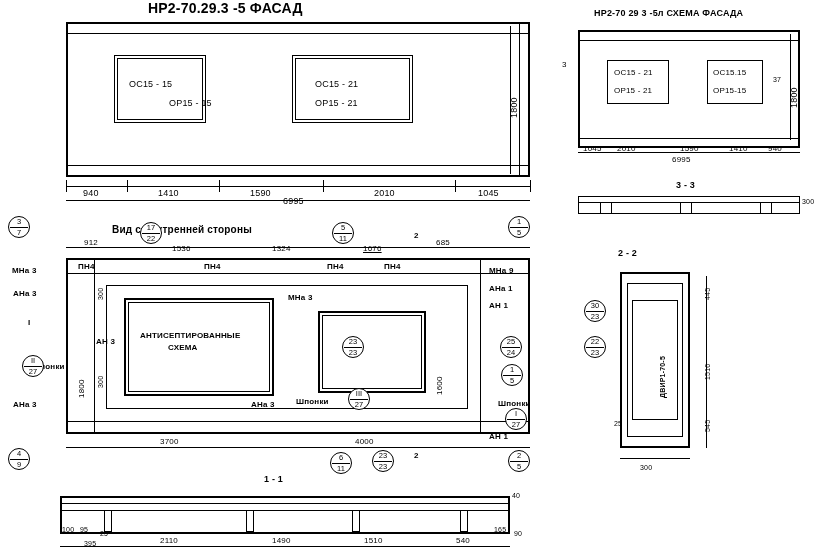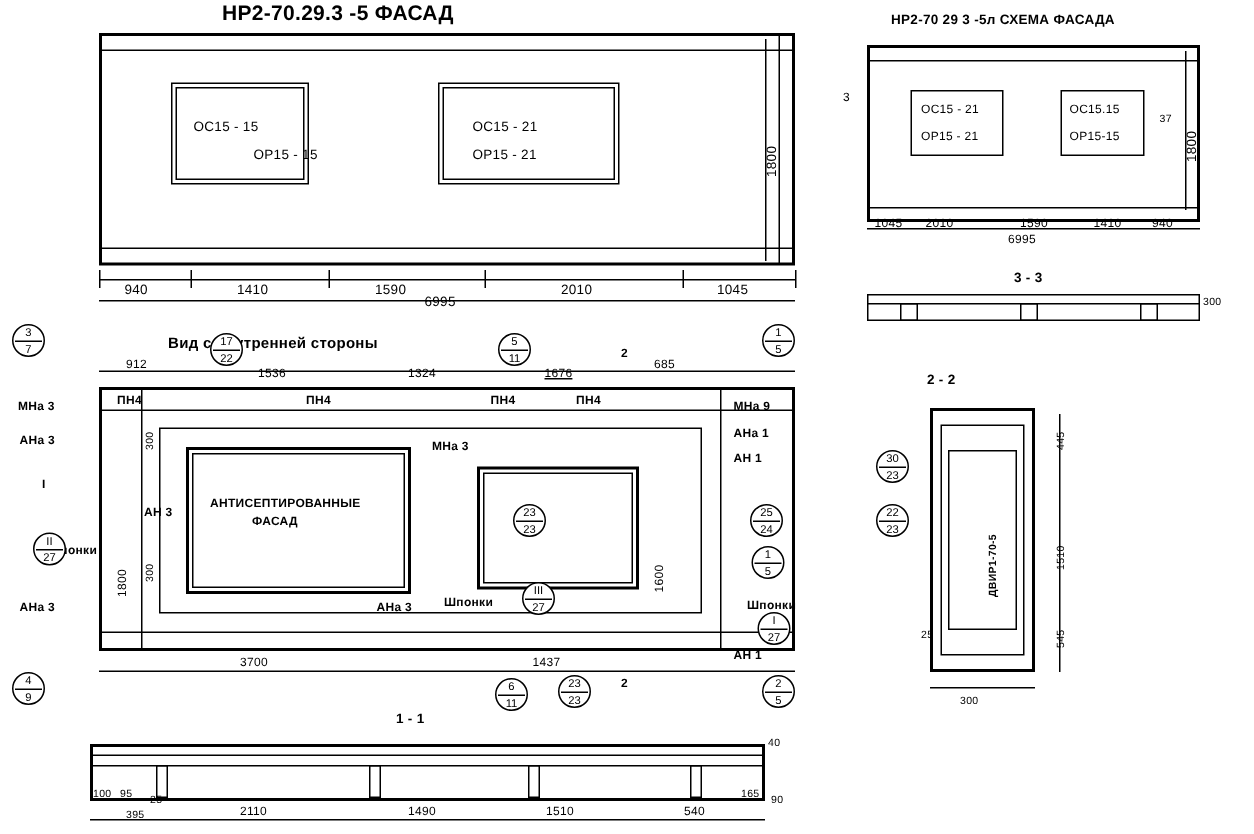--- a/index.html
+++ b/index.html
@@ -99,21 +99,21 @@
 <div class="ln h1" style="left:68px;top:273px;width:460px;"></div>
 <div class="ln h1" style="left:68px;top:421px;width:460px;"></div>
 <div class="ln v1" style="left:94px;top:260px;height:172px;"></div>
 <div class="ln v1" style="left:480px;top:260px;height:172px;"></div>
 
 <div class="box" style="left:106px;top:285px;width:362px;height:124px;"></div>
 
 <div class="box2" style="left:124px;top:298px;width:150px;height:98px;"></div>
 <div class="box" style="left:128px;top:302px;width:142px;height:90px;"></div>
 <div class="lbl b sm" style="left:140px;top:331px;">АНТИСЕПТИРОВАННЫЕ</div>
-<div class="lbl b sm" style="left:168px;top:343px;">ФАСАД</div>
+<div class="lbl b sm" style="left:168px;top:343px;">СХЕМА</div>
 
 <div class="box2" style="left:318px;top:311px;width:108px;height:82px;"></div>
 <div class="box" style="left:322px;top:315px;width:100px;height:74px;"></div>
 
 <div class="ln h1" style="left:66px;top:247px;width:464px;"></div>
 <div class="lbl sm" style="left:84px;top:238px;">912</div>
 <div class="lbl sm" style="left:172px;top:244px;">1536</div>
 <div class="lbl sm" style="left:272px;top:244px;">1324</div>
 <div class="lbl sm" style="left:363px;top:244px;text-decoration:underline;">1676</div>
 <div class="lbl sm" style="left:436px;top:238px;">685</div>
@@ -138,21 +138,21 @@
 <div class="lbl sm b" style="left:296px;top:397px;">Шпонки</div>
 <div class="lbl sm b" style="left:498px;top:399px;">Шпонки</div>
 
 <div class="lbl xs" style="left:97px;top:300px;transform:rotate(-90deg);transform-origin:0 0;">300</div>
 <div class="lbl xs" style="left:97px;top:388px;transform:rotate(-90deg);transform-origin:0 0;">300</div>
 <div class="lbl sm" style="left:77px;top:398px;transform:rotate(-90deg);transform-origin:0 0;">1800</div>
 <div class="lbl sm" style="left:435px;top:395px;transform:rotate(-90deg);transform-origin:0 0;">1600</div>
 
 <div class="ln h1" style="left:66px;top:447px;width:464px;"></div>
 <div class="lbl sm" style="left:160px;top:437px;">3700</div>
-<div class="lbl sm" style="left:355px;top:437px;">1437</div>
+<div class="lbl sm" style="left:355px;top:437px;">4000</div>
 
 <div class="lbl sm b" style="left:28px;top:318px;">I</div>
 <div class="lbl sm b" style="left:508px;top:335px;">1</div>
 <div class="lbl sm b" style="left:414px;top:231px;">2</div>
 <div class="lbl sm b" style="left:414px;top:451px;">2</div>
 
 <div class="circ" style="left:8px;top:216px;width:22px;height:22px;">
   <span>3</span>
   <span class="d"></span>
   <span>7</span>

